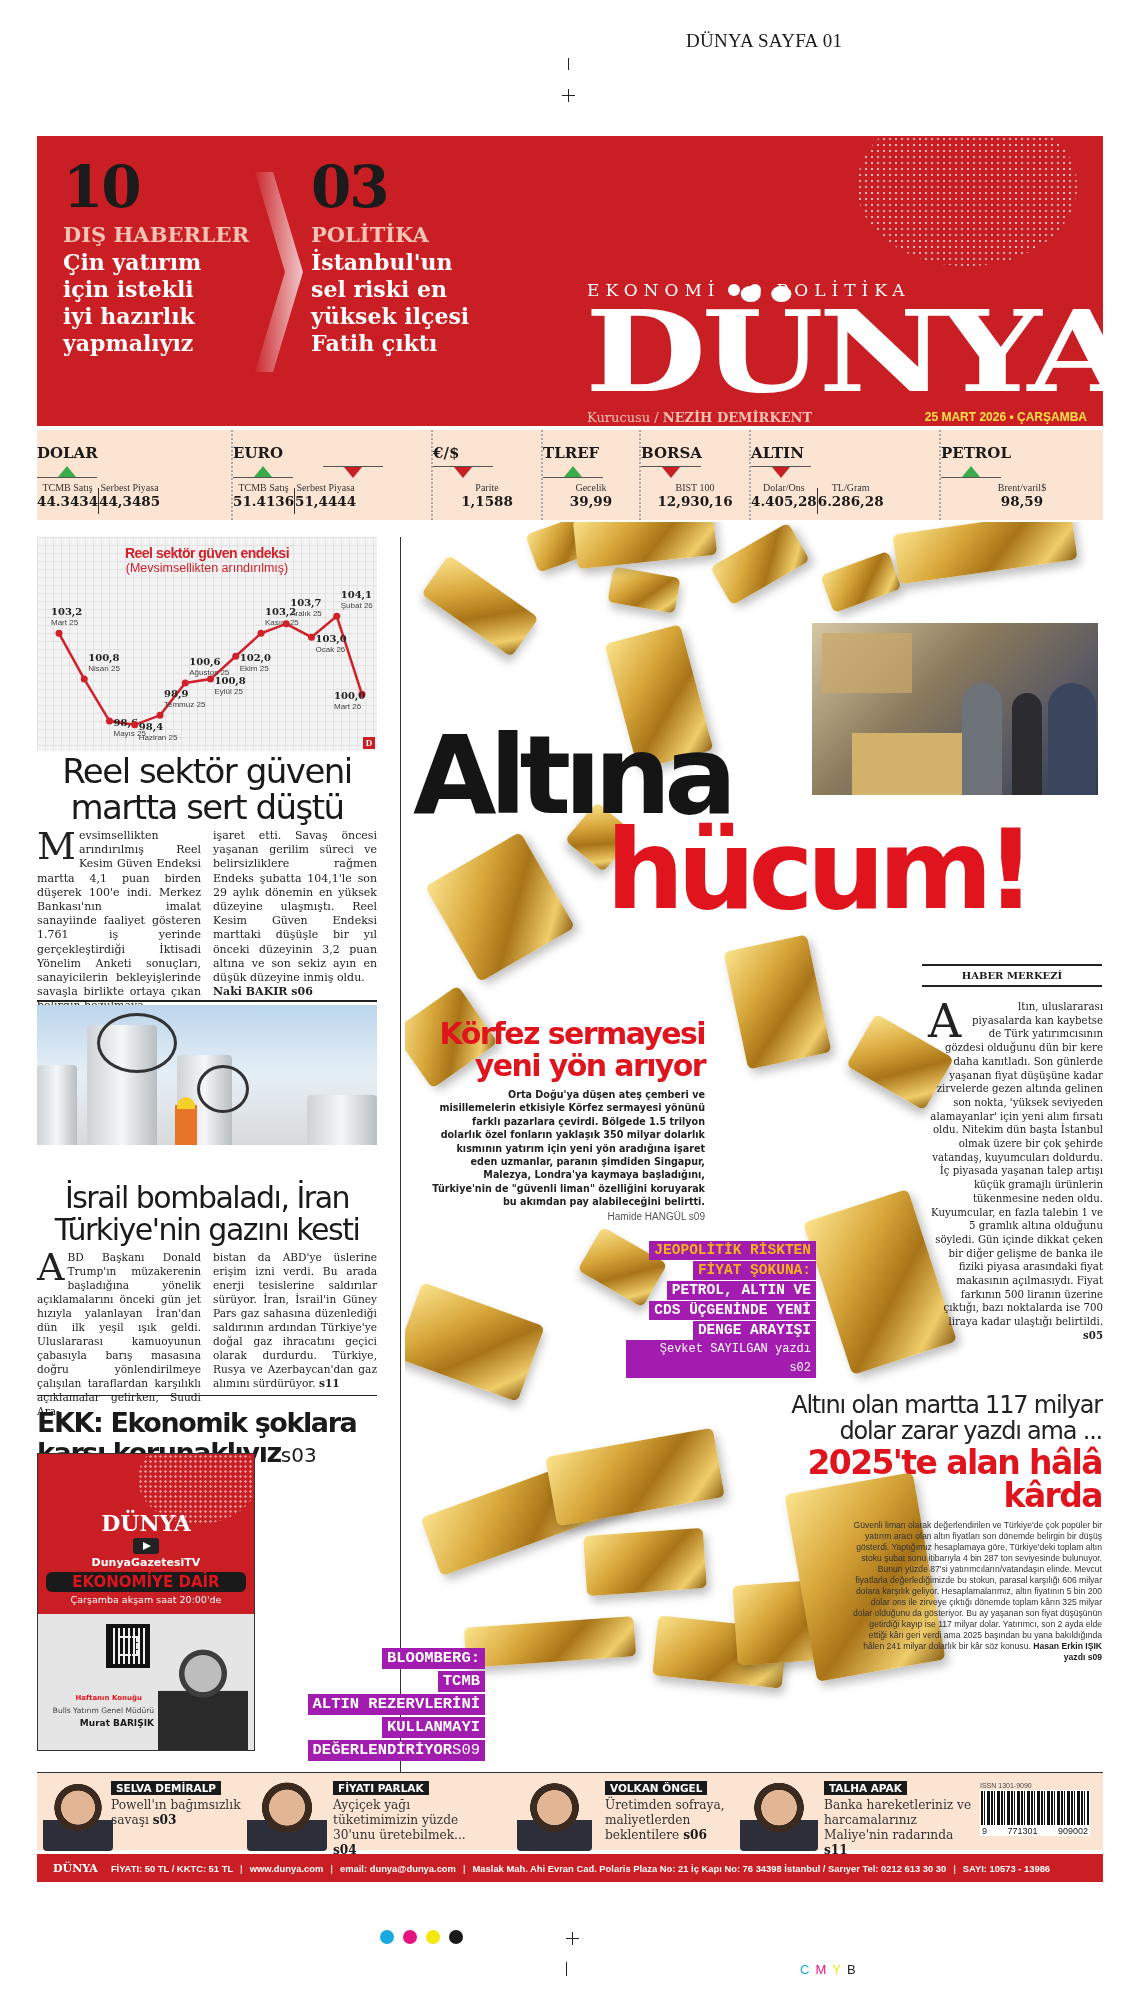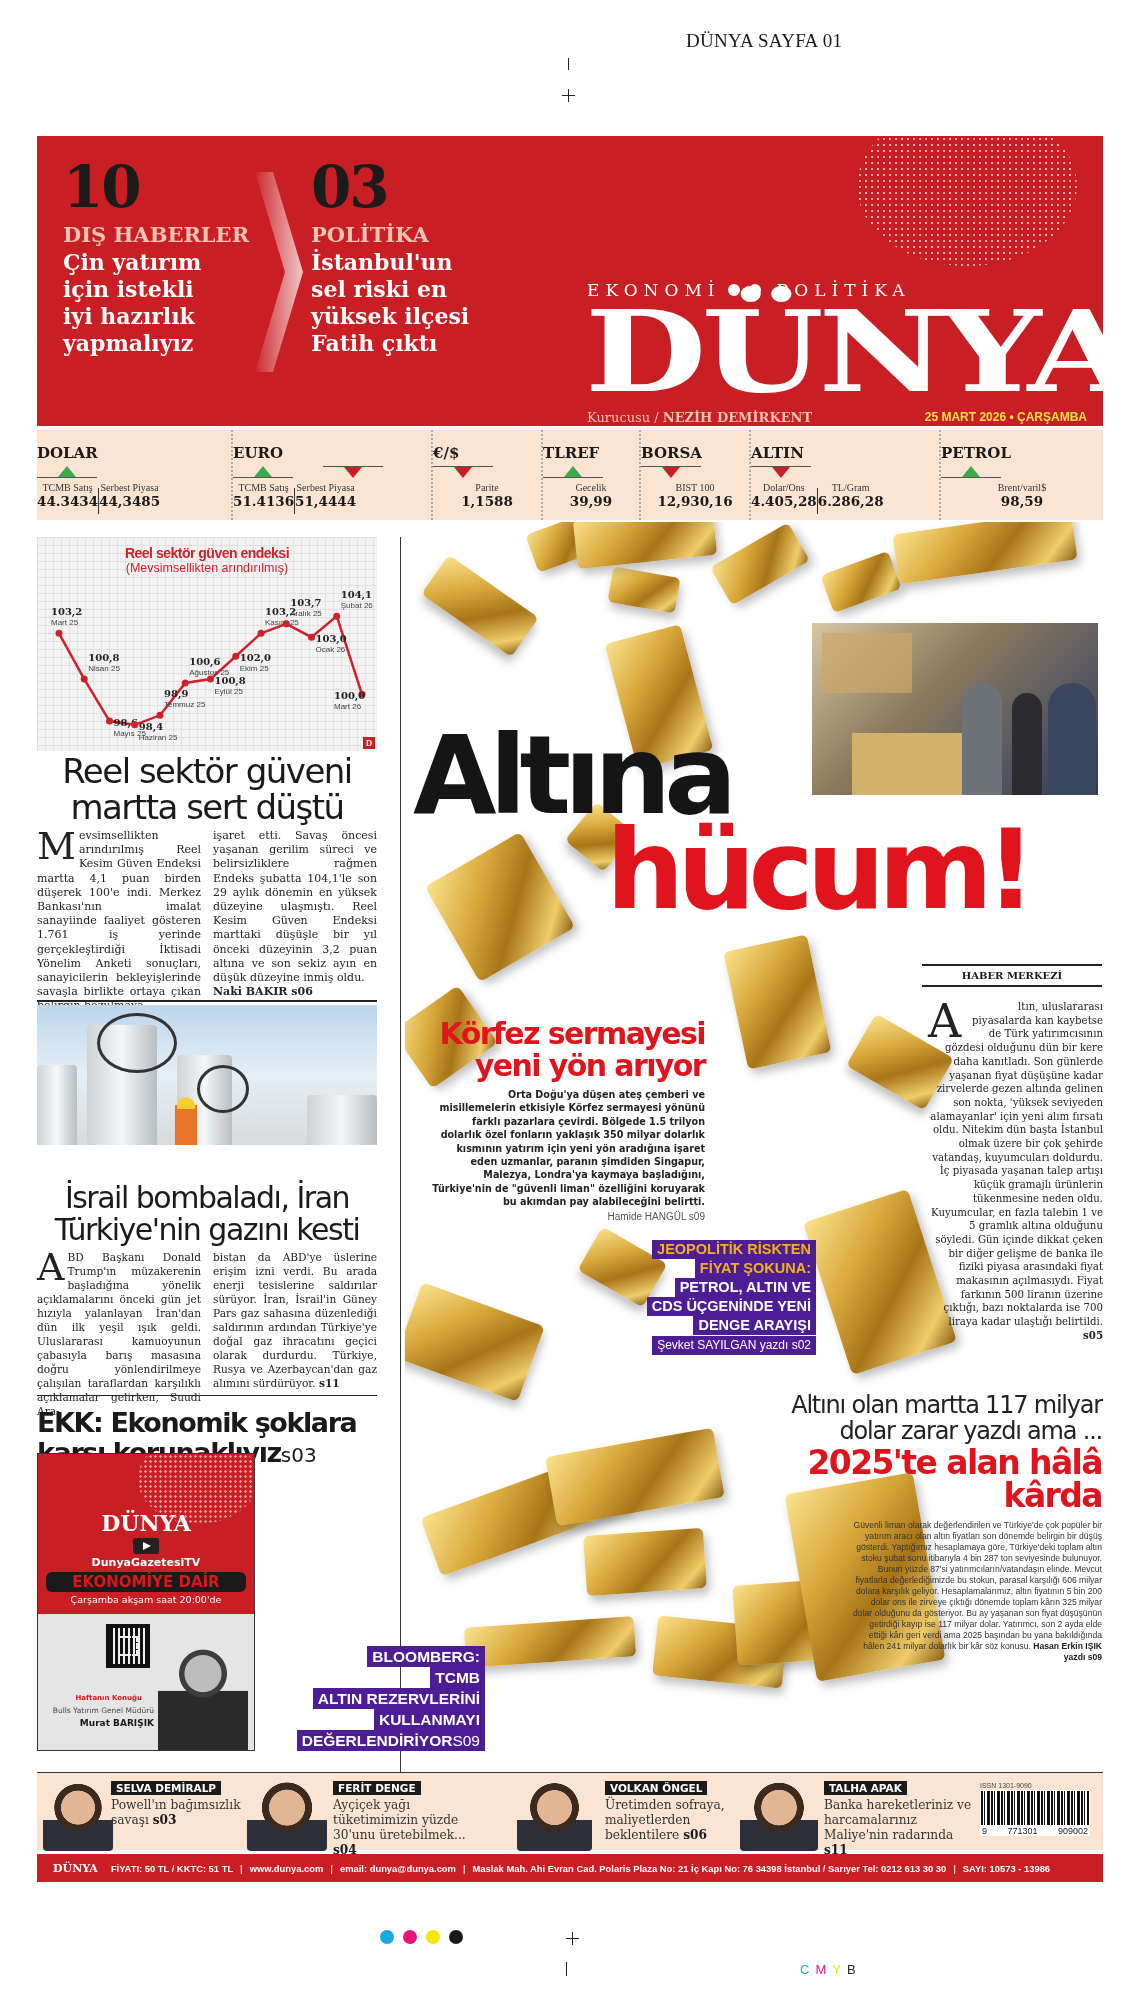--- a/index.html
+++ b/index.html
@@ -55,21 +55,21 @@
 #tvbot{height:138px;background:#e5e5e5;position:relative}
 
 #gold-area{left:405px;top:522px;width:700px;height:1250px;overflow:hidden}
 .bar{position:absolute;border-radius:6px;background:linear-gradient(135deg,#fbe38d 0%,#d8a73a 35%,#a87418 60%,#f0cd6a 85%,#8a5e12 100%);box-shadow:3px 6px 10px rgba(0,0,0,.25)}
 #shop{left:812px;top:623px;width:286px;height:172px;background:linear-gradient(135deg,#d7c7a3,#8a7a5c 40%,#5b5a63 70%,#2e3a4d);overflow:hidden}
 #altina{left:413px;top:722px;font-family:"DejaVu Sans",sans-serif;font-weight:900;font-size:108px;letter-spacing:-7px;color:#151515;line-height:1}
 #hucum{left:606px;top:815px;font-family:"DejaVu Sans",sans-serif;font-weight:900;font-size:110px;letter-spacing:-7px;color:#e0141c;line-height:1}
 .redh{font-family:"DejaVu Sans",sans-serif;font-weight:700;color:#e0141c;letter-spacing:-1.6px;line-height:1}
 #korfez{left:430px;top:1018px;width:275px;text-align:right}
 #korfez .tx{font-family:"DejaVu Sans",sans-serif;font-weight:700;font-size:9.6px;line-height:13.4px;text-align:right;color:#222;margin-top:6px}
-.boxhead{background:#4c1d95;color:#fff;font-family:Liberation Sans, sans-serif;font-weight:700;padding:0 5px;display:inline-block}
+.boxhead{background:#a21caf;color:#fff;font-family:Liberation Mono, monospace;font-weight:700;padding:0 5px;display:inline-block}
 #jeo{left:626px;top:1240px;width:190px;text-align:right;line-height:19px;font-size:14.5px}
 #haber{left:922px;top:964px;width:180px;border-top:2px solid #222;border-bottom:2px solid #222;text-align:center;font-family:"DejaVu Serif",serif;font-weight:700;font-size:10px;padding:4px 0}
 #altinstory{left:928px;top:1000px;width:175px;text-align:right}
 #altinstory .body{text-align:right;font-size:10.2px;line-height:13.7px}
 #b2025{left:700px;top:1392px;width:402px;text-align:right}
 #b2025 .k{font-family:"DejaVu Sans",sans-serif;font-size:24px;letter-spacing:-1.2px;line-height:26px;color:#222}
 #b2025 .r{font-size:33px;margin-top:2px}
 #b2025 .tx{font-family:Liberation Sans, sans-serif;font-size:8.6px;line-height:11px;color:#333;margin-top:8px}
 #bloom{left:282px;top:1646px;width:203px;text-align:right;line-height:21px;font-size:15.5px}
 
@@ -408,21 +408,21 @@
 </div>
 
 <div class="abs" id="colstrip">
   <div class="cm" style="left:0;width:220px">
     <div class="av" style="left:6px"></div>
     <div class="cmname" style="left:74px">SELVA DEMİRALP</div>
     <div class="cmtxt" style="left:74px;width:140px"><span>Powell'ın bağımsızlık savaşı</span> <b>s03</b></div>
   </div>
   <div class="cm" style="left:210px;width:240px">
     <div class="av" style="left:0;width:80px"></div>
-    <div class="cmname" style="left:86px">FERİT DENGE</div>
+    <div class="cmname" style="left:86px">FİYATI PARLAK</div>
     <div class="cmtxt" style="left:86px;width:150px"><span>Ayçiçek yağı tüketimimizin yüzde 30'unu üretebilmek...</span> <b>s04</b></div>
   </div>
   <div class="cm" style="left:470px;width:250px">
     <div class="av" style="left:10px;width:75px"></div>
     <div class="cmname" style="left:98px">VOLKAN ÖNGEL</div>
     <div class="cmtxt" style="left:98px;width:140px"><span>Üretimden sofraya, maliyetlerden beklentilere</span> <b>s06</b></div>
   </div>
   <div class="cm" style="left:695px;width:250px">
     <div class="av" style="left:8px;width:78px"></div>
     <div class="cmname" style="left:92px">TALHA APAK</div>

